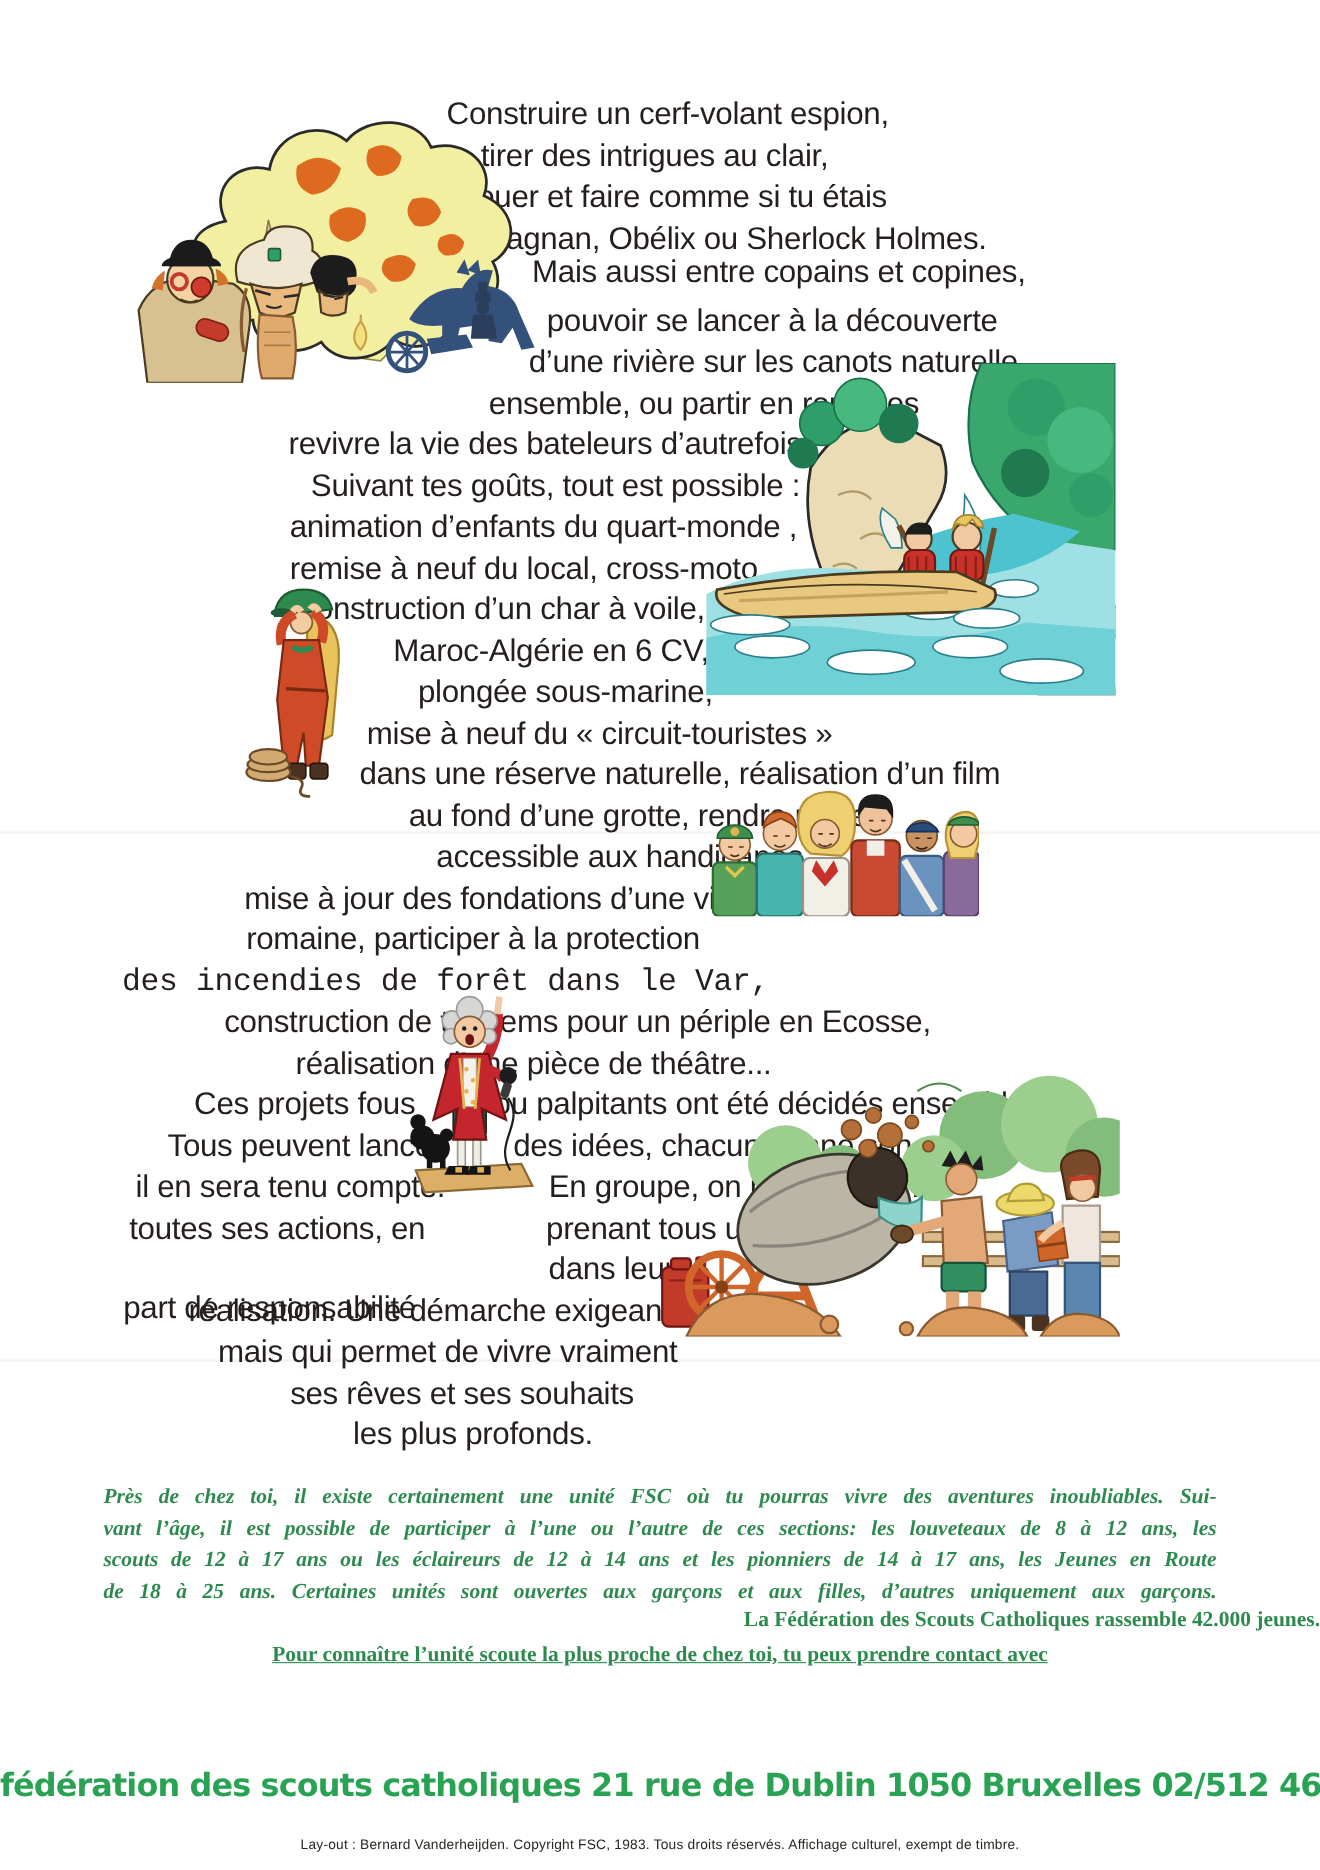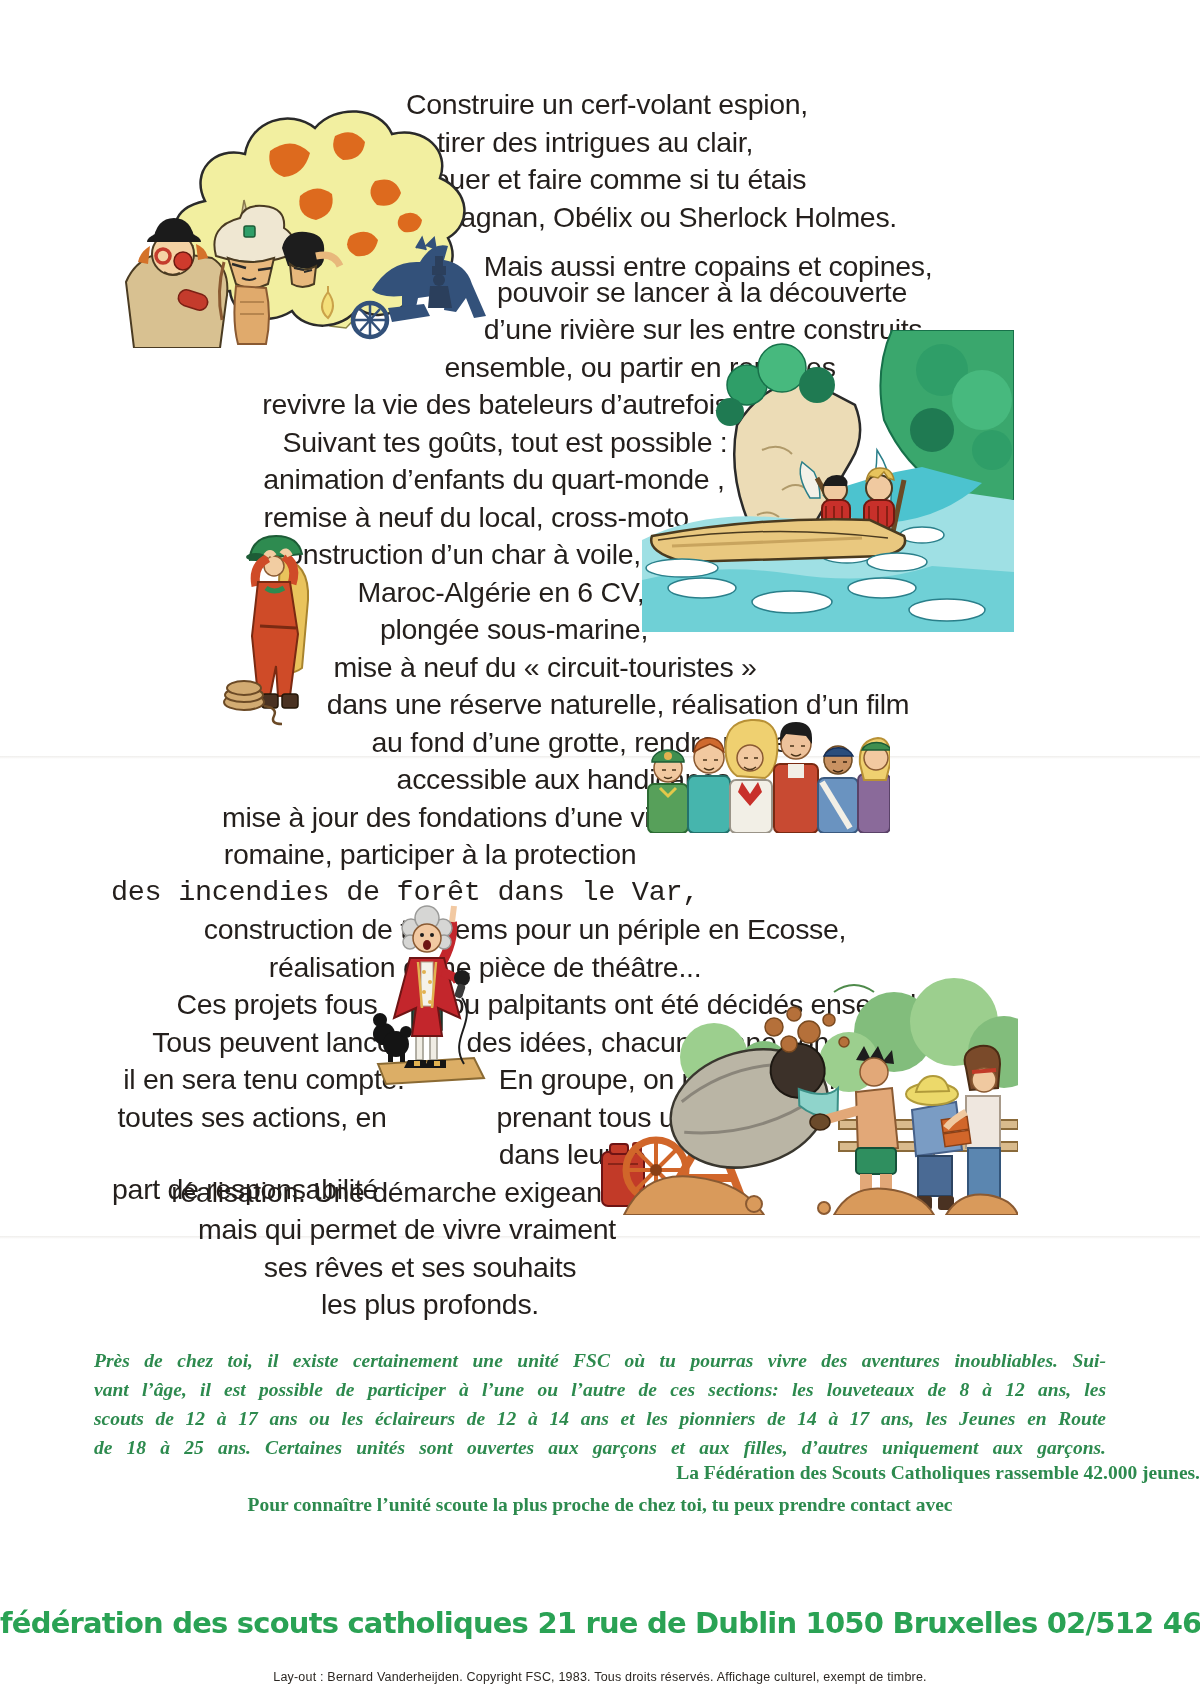--- a/index.html
+++ b/index.html
@@ -6,21 +6,21 @@
   .page{position:relative;width:1200px;height:1700px;margin:0 auto;background:#ffffff;overflow:hidden;
         font-family:"Liberation Sans",sans-serif;color:#241f1c;}
   .nline{position:absolute;transform:translateX(-50%);white-space:nowrap;
          font-size:28.5px;letter-spacing:-0.3px;color:#241f1c;}
   .green-block{position:absolute;left:94px;top:1346px;width:1012px;color:#2d8a4e;
          font-family:"Liberation Serif",serif;font-weight:bold;font-size:19.5px;line-height:29px;font-style:italic;}
   .gline{text-align:justify;text-align-last:justify;}
   .gcenter{position:absolute;left:0;top:1462px;width:100%;text-align:right;color:#2d8a4e;
          font-family:"Liberation Serif",serif;font-weight:bold;font-size:19.5px;}
   .contact{position:absolute;left:0;top:1494px;width:100%;text-align:center;color:#2d8a4e;
-         font-family:"Liberation Serif",serif;font-weight:bold;font-size:19.5px;}
+         font-family:"Liberation Serif",serif;font-weight:bold;font-size:19.5px;text-decoration:underline;}
   .footer-line{position:absolute;left:0;top:1606px;width:100%;text-align:center;color:#2aa254;
          font-family:"DejaVu Sans",sans-serif;font-weight:bold;font-size:29px;letter-spacing:-0.8px;white-space:nowrap;}
   .credit{position:absolute;left:0;top:1670px;width:100%;text-align:center;color:#2b2722;
          font-size:12.5px;letter-spacing:0.2px;}
   .fold{position:absolute;left:0;width:100%;height:3px;
         background:linear-gradient(to bottom, rgba(120,110,90,0.12), rgba(255,255,255,0.4));}
   svg.ill{position:absolute;}
 </style>
 </head>
 <body>
@@ -28,23 +28,23 @@
 <div class="page">
 
   <div class="fold" style="top:756px"></div>
   <div class="fold" style="top:1236px"></div>
 
   <div>
       <div class="nline" style="left: 607px; top: 88px;">Construire un cerf-volant espion,</div>
       <div class="nline" style="left: 595px; top: 126px;">tirer des intrigues au clair,</div>
       <div class="nline" style="left: 617px; top: 163px;">jouer et faire comme si tu étais</div>
       <div class="nline" style="left: 650px; top: 201px;">d’Artagnan, Obélix ou Sherlock Holmes.</div>
-      <div class="nline" style="left: 708px; top: 250px;">Mais aussi entre copains et copines,</div>
+      <div class="nline" style="left: 708px; top: 231px;">Mais aussi entre copains et copines,</div>
       <div class="nline" style="left: 702px; top: 276px;">pouvoir se lancer à la découverte</div>
-      <div class="nline" style="left: 703px; top: 313px;">d’une rivière sur les entre construits</div>
+      <div class="nline" style="left: 703px; top: 313px;">d’une rivière sur les canots naturelle</div>
       <div class="nline" style="left: 640px; top: 351px;">ensemble, ou partir en roulottes</div>
       <div class="nline" style="left: 507px; top: 388px;">revivre la vie des bateleurs d’autrefois...</div>
       <div class="nline" style="left: 505px; top: 426px;">Suivant tes goûts, tout est possible :</div>
       <div class="nline" style="left: 494px; top: 463px;">animation d’enfants du quart-monde ,</div>
       <div class="nline" style="left: 480px; top: 501px;">remise à neuf du local, cross-moto,</div>
       <div class="nline" style="left: 457px; top: 538px;">construction d’un char à voile,</div>
       <div class="nline" style="left: 501px; top: 576px;">Maroc-Algérie en 6 CV,</div>
       <div class="nline" style="left: 514px; top: 613px;">plongée sous-marine,</div>
       <div class="nline" style="left: 545px; top: 651px;">mise à neuf du « circuit-touristes »</div>
       <div class="nline" style="left: 618px; top: 688px;">dans une réserve naturelle, réalisation d’un film</div>

